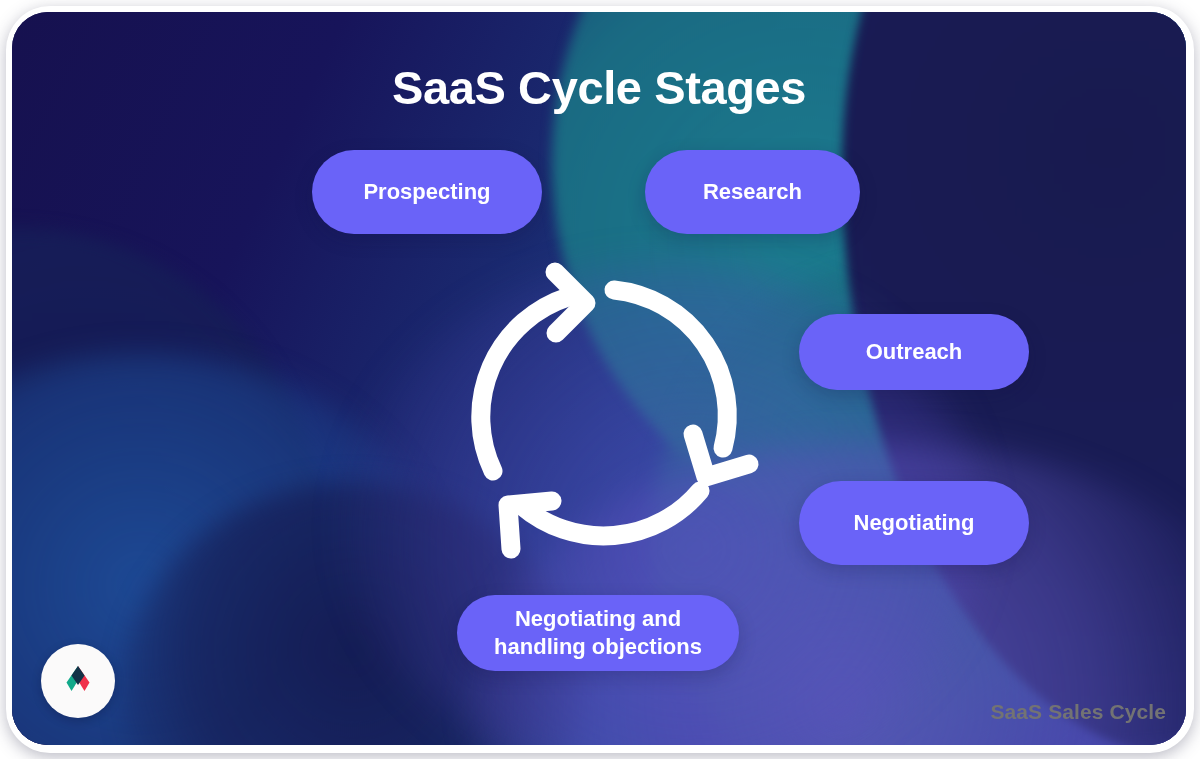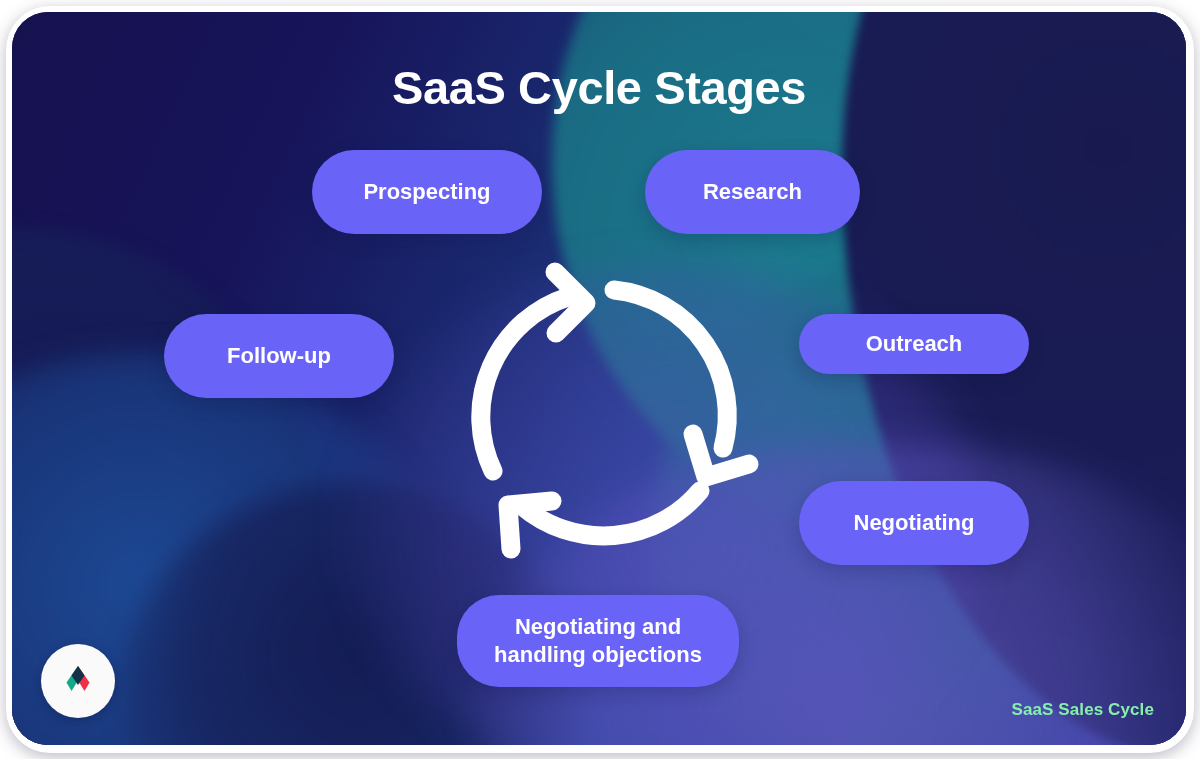--- a/index.html
+++ b/index.html
@@ -183,24 +183,24 @@
     text-align: center;
     line-height: 1.28;
     box-shadow: 0 6px 18px rgba(20,16,70,0.22);
     box-sizing: border-box;
     padding: 0 16px;
   }
 
   .pill-prospecting  { left: 300px;  top: 138px; width: 230px; height: 84px; }
   .pill-research     { left: 633px;  top: 138px; width: 215px; height: 84px; }
   .pill-followup     { left: 152px;  top: 302px; width: 230px; height: 84px; }
-  .pill-outreach     { left: 787px;  top: 302px; width: 230px; height: 60px; }
+  .pill-outreach     { left: 787px;  top: 302px; width: 230px; height: 76px; }
   .pill-closing      { left: 152px;  top: 469px; width: 230px; height: 84px; }
   .pill-presentation { left: 787px;  top: 469px; width: 230px; height: 84px; }
-  .pill-negotiating  { left: 445px;  top: 583px; width: 282px; height: 92px; }
+  .pill-negotiating  { left: 445px;  top: 583px; width: 282px; height: 76px; }
 
   
   .cycle-icon {
     position: absolute;
     left: 443px;
     top: 246px;
     width: 310px;
     height: 310px;
   }
   .cycle-icon svg { display: block; width: 100%; height: 100%; }
@@ -216,24 +216,24 @@
     background: #fbfafa;
     box-shadow: 0 3px 10px rgba(10,14,50,0.28);
     display: flex;
     align-items: center;
     justify-content: center;
   }
   .logo-badge svg { display: block; }
 
   .footer-caption {
     position: absolute;
-    right: 32px;
+    right: 20px;
     top: 688px;
-    color: #86efac;
-    font-size: 17px;
+    color: #737373;
+    font-size: 21px;
     font-weight: bold;
     letter-spacing: 0.1px;
   }
 </style>
 </head>
 <body>
 
 <div class="frame">
   <div class="canvas">
 
@@ -248,21 +248,20 @@
     <div class="blob-purple-center"></div>
 
     <div class="content">
 
       <div class="title">SaaS Cycle Stages</div>
 
       <div class="pill pill-research">Research</div>
 
       <div class="pill pill-prospecting">Prospecting</div>
 
-      <div class="pill pill-followup">Follow-up</div>
 
       <div class="pill pill-outreach">Outreach</div>
 
 
       <div class="pill pill-presentation">Negotiating</div>
 
       <div class="pill pill-negotiating">Negotiating and handling objections</div>
 
       <div class="cycle-icon">
         <svg viewBox="0 0 310 310" xmlns="http://www.w3.org/2000/svg">

